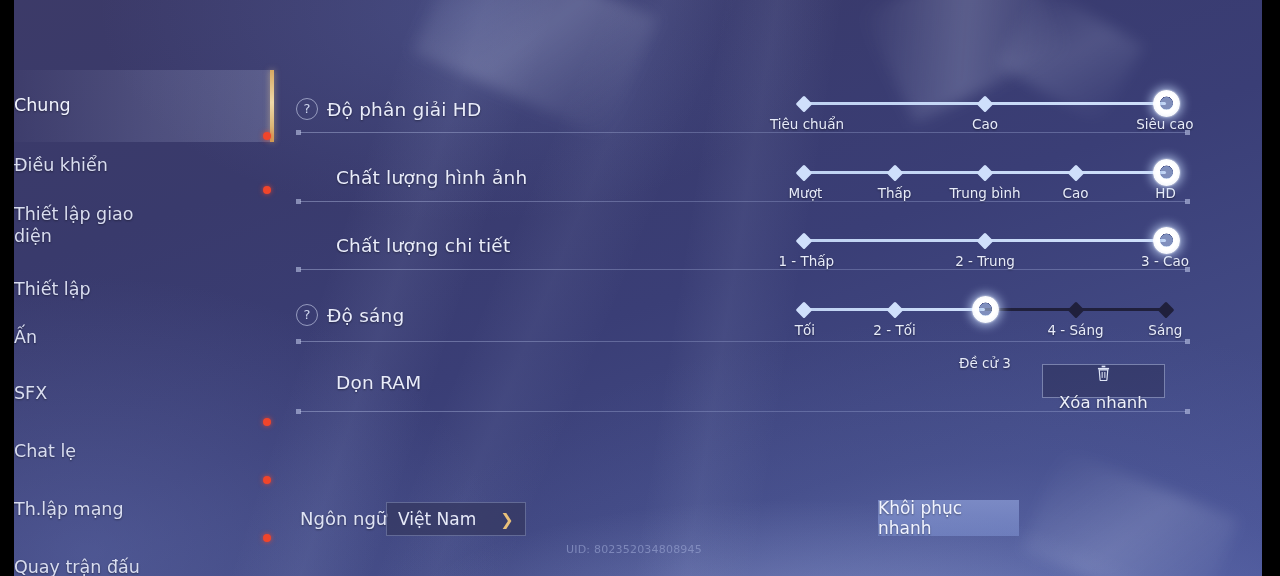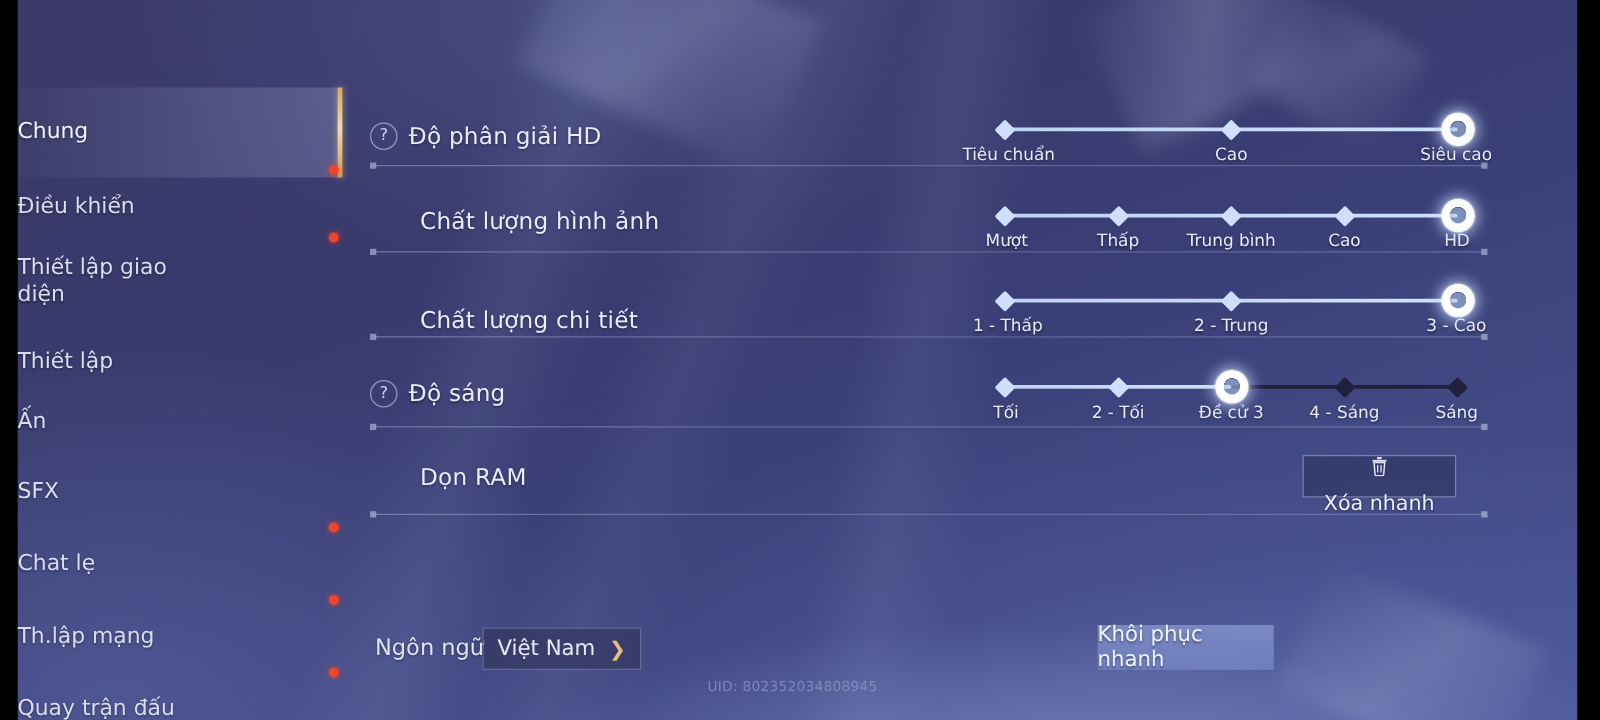--- a/index.html
+++ b/index.html
@@ -161,21 +161,21 @@
   }
 
   
   #bottom { position:absolute; left:296px; bottom:0; width:966px; height:90px; z-index:12; }
   #lang-label {
     position:absolute; left:4px; top:22px;
     color:#dfe3f4; font-size:18px; text-shadow:0 1px 2px rgba(0,0,0,.4);
   }
   #lang-btn {
     position:absolute; left:90px; top:16px;
-    display:flex; align-items:center; gap:11px;
+    display:flex; align-items:center; gap:24px;
     height:32px; padding:16px 11px;
     background:rgba(52,55,95,.72);
     border:1px solid rgba(150,162,205,.45);
     color:#e7eaf8; font-size:17px;justify-content:flex-end;
   }
   #lang-btn .chev { color:#e9c07a; font-size:16px; font-weight:bold; }
   #restore-btn {
     position:absolute; left:582px; top:14px;
     width:141px; height:36px;
     display:flex; align-items:center; justify-content:center;
@@ -267,21 +267,21 @@
           <div class="tick" style="left: 50%;"></div>
           <div class="tick-label" style="left: 50%;">Trung bình</div>
           <div class="tick" style="left: 75%;"></div>
           <div class="tick-label" style="left: 75%;">Cao</div>
           <div class="tick-label" style="left: 100%; transform: translateX(-52%);">HD</div>
           <div class="thumb" style="left: 100%;"></div>
         </div>
       </div>
       <div class="divider" style="top: 135px;"></div>
       <div class="setting-row" style="top: 161px; height: 46px;">
-        <div class="row-label-wrap" style="top: 8px; margin-top: 11px;">
+        <div class="row-label-wrap" style="top: 8px;">
           <div style="width: 31px;"></div>
           <div class="row-label">Chất lượng chi tiết</div>
         </div>
         <div class="slider" style="left: 508px; top: 0px; width: 362px;">
           <div class="track"></div>
           <div class="tick" style="left: 0%;"></div>
           <div class="tick-label" style="left: 0%; transform: translateX(-46%);">1 - Thấp</div>
           <div class="tick" style="left: 50%;"></div>
           <div class="tick-label" style="left: 50%;">2 - Trung</div>
           <div class="tick-label" style="left: 100%; transform: translateX(-52%);">3 - Cao</div>
@@ -294,21 +294,21 @@
           <div class="help-icon">?</div>
           <div class="row-label">Độ sáng</div>
         </div>
         <div class="slider" style="left: 508px; top: 0px; width: 362px;">
           <div class="track dark"></div>
           <div class="track-fill" style="width: 50%;"></div>
           <div class="tick" style="left: 0%;"></div>
           <div class="tick-label" style="left: 0%; transform: translateX(-46%);">Tối</div>
           <div class="tick" style="left: 25%;"></div>
           <div class="tick-label" style="left: 25%;">2 - Tối</div>
-          <div class="tick-label" style="left: 50%;">Đề cử 3</div>
+          <div class="tick-label" style="left: 50%; margin-top: 33px;">Đề cử 3</div>
           <div class="tick dim" style="left: 75%;"></div>
           <div class="tick-label" style="left: 75%;">4 - Sáng</div>
           <div class="tick dim" style="left: 100%;"></div>
           <div class="tick-label" style="left: 100%; transform: translateX(-52%);">Sáng</div>
           <div class="thumb" style="left: 50%;"></div>
         </div>
       </div>
       <div class="divider" style="top: 275px;"></div>
       <div class="setting-row" style="top: 300px; height: 46px;">
         <div class="row-label-wrap" style="top: 6px;">

